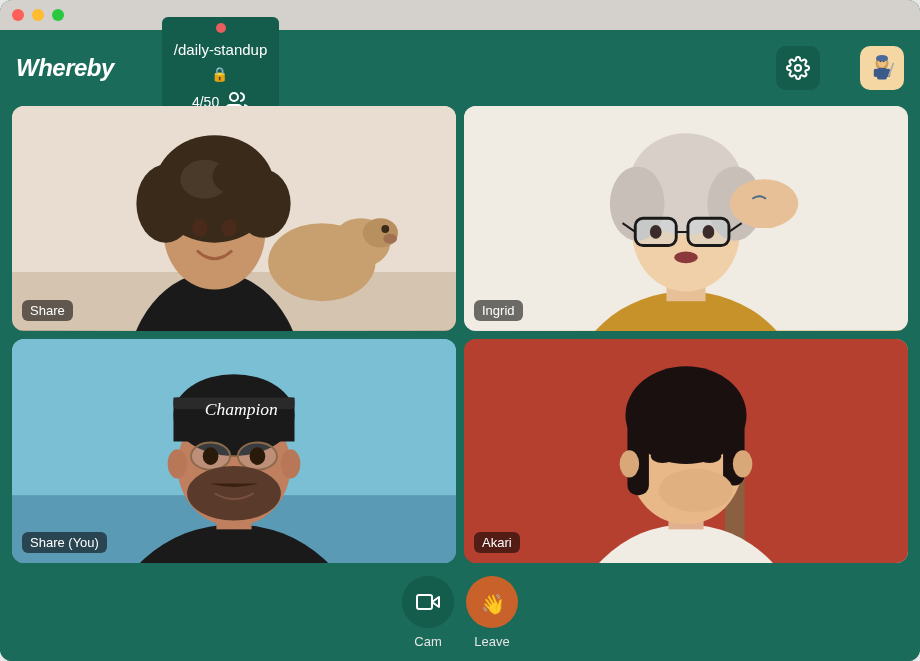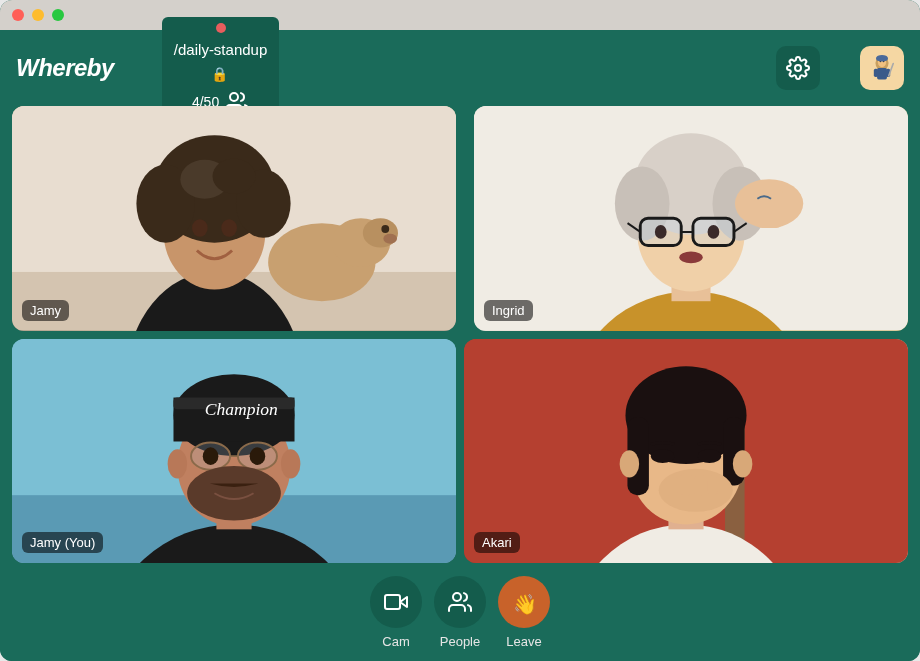--- a/index.html
+++ b/index.html
@@ -173,21 +173,20 @@
       border-radius: 6px;
     }
 
     
     .tile-sara {
       background: linear-gradient(135deg, #c9b89a 0%, #8a7a6a 30%, #d4c4a0 60%, #a09080 100%);
     }
 
     .tile-ingrid {
       background: linear-gradient(135deg, #f0ece4 0%, #e8ddd0 40%, #d4b870 70%, #c8a855 100%);
-      margin-left: 10px;
     }
 
     .tile-jamy {
       background: linear-gradient(180deg, #7bbfd4 0%, #5ba8c4 40%, #1a3a50 80%, #0a2030 100%);
     }
 
     .tile-akari {
       background: linear-gradient(135deg, #b54030 0%, #9a3525 40%, #c8a888 60%, #e0c8a8 100%);
       padding-left: 44px;
     }
@@ -352,21 +351,21 @@
 
           <path d="M 192 148 Q 210 165 228 148" stroke="#a06040" stroke-width="3" fill="none"></path>
 
           <ellipse cx="320" cy="160" rx="55" ry="40" fill="#c8a070"></ellipse>
           <ellipse cx="360" cy="140" rx="30" ry="25" fill="#c8a070"></ellipse>
           <ellipse cx="380" cy="130" rx="18" ry="15" fill="#b89060"></ellipse>
 
           <circle cx="385" cy="126" r="4" fill="#3a2a1a"></circle>
           <ellipse cx="390" cy="136" rx="7" ry="5" fill="#a07050"></ellipse>
         </svg>
-        <div class="participant-label">Jamy</div>
+        <div class="participant-label">Share</div>
       </div>
 
       <div class="video-tile tile-ingrid">
         <svg class="person-svg" viewBox="0 0 460 230" preserveAspectRatio="xMidYMid slice">
 
           <rect width="460" height="230" fill="#f0ece4"></rect>
 
           <ellipse cx="230" cy="300" rx="120" ry="110" fill="#c8922a"></ellipse>
 
           <rect x="210" y="160" width="40" height="40" fill="#e8c098"></rect>
@@ -422,21 +421,21 @@
 
           <ellipse cx="230" cy="158" rx="48" ry="28" fill="#5a3a2a"></ellipse>
 
           <path d="M 205 148 Q 230 155 255 148" fill="#3a2010"></path>
 
           <path d="M 210 158 Q 230 170 250 158" stroke="#7a5040" stroke-width="2" fill="none"></path>
 
           <ellipse cx="172" cy="128" rx="10" ry="15" fill="#b87858"></ellipse>
           <ellipse cx="288" cy="128" rx="10" ry="15" fill="#b87858"></ellipse>
         </svg>
-        <div class="participant-label">Jamy (You)</div>
+        <div class="participant-label">Share (You)</div>
       </div>
 
       <div class="video-tile tile-akari">
         <svg class="person-svg" viewBox="0 0 460 230" preserveAspectRatio="xMidYMid slice">
 
           <rect width="460" height="230" fill="#b54030"></rect>
 
           <rect x="270" y="80" width="20" height="150" rx="5" fill="#8a6040"></rect>
 
           <ellipse cx="230" cy="310" rx="120" ry="120" fill="#f0ece4"></ellipse>
@@ -484,31 +483,20 @@
             <rect x="1" y="5" width="15" height="14" rx="2" ry="2"></rect>
           </svg>
         </div>
         <span class="control-btn-label">Cam</span>
       </div>
 
 
 
 
 
-      <div class="control-btn">
-        <div class="control-btn-icon">
-          <svg class="icon-svg" viewBox="0 0 24 24" width="24" height="24" stroke="white" fill="none">
-            <path d="M17 21v-2a4 4 0 0 0-4-4H5a4 4 0 0 0-4 4v2"></path>
-            <circle cx="9" cy="7" r="4"></circle>
-            <path d="M23 21v-2a4 4 0 0 0-3-3.87"></path>
-            <path d="M16 3.13a4 4 0 0 1 0 7.75"></path>
-          </svg>
-        </div>
-        <span class="control-btn-label">People</span>
-      </div>
 
       <div class="control-btn leave-btn">
         <div class="control-btn-icon">
 
           <svg viewBox="0 0 24 24" width="26" height="26" fill="white">
             <text x="2" y="20" font-size="18">👋</text>
           </svg>
         </div>
         <span class="control-btn-label">Leave</span>
       </div>

